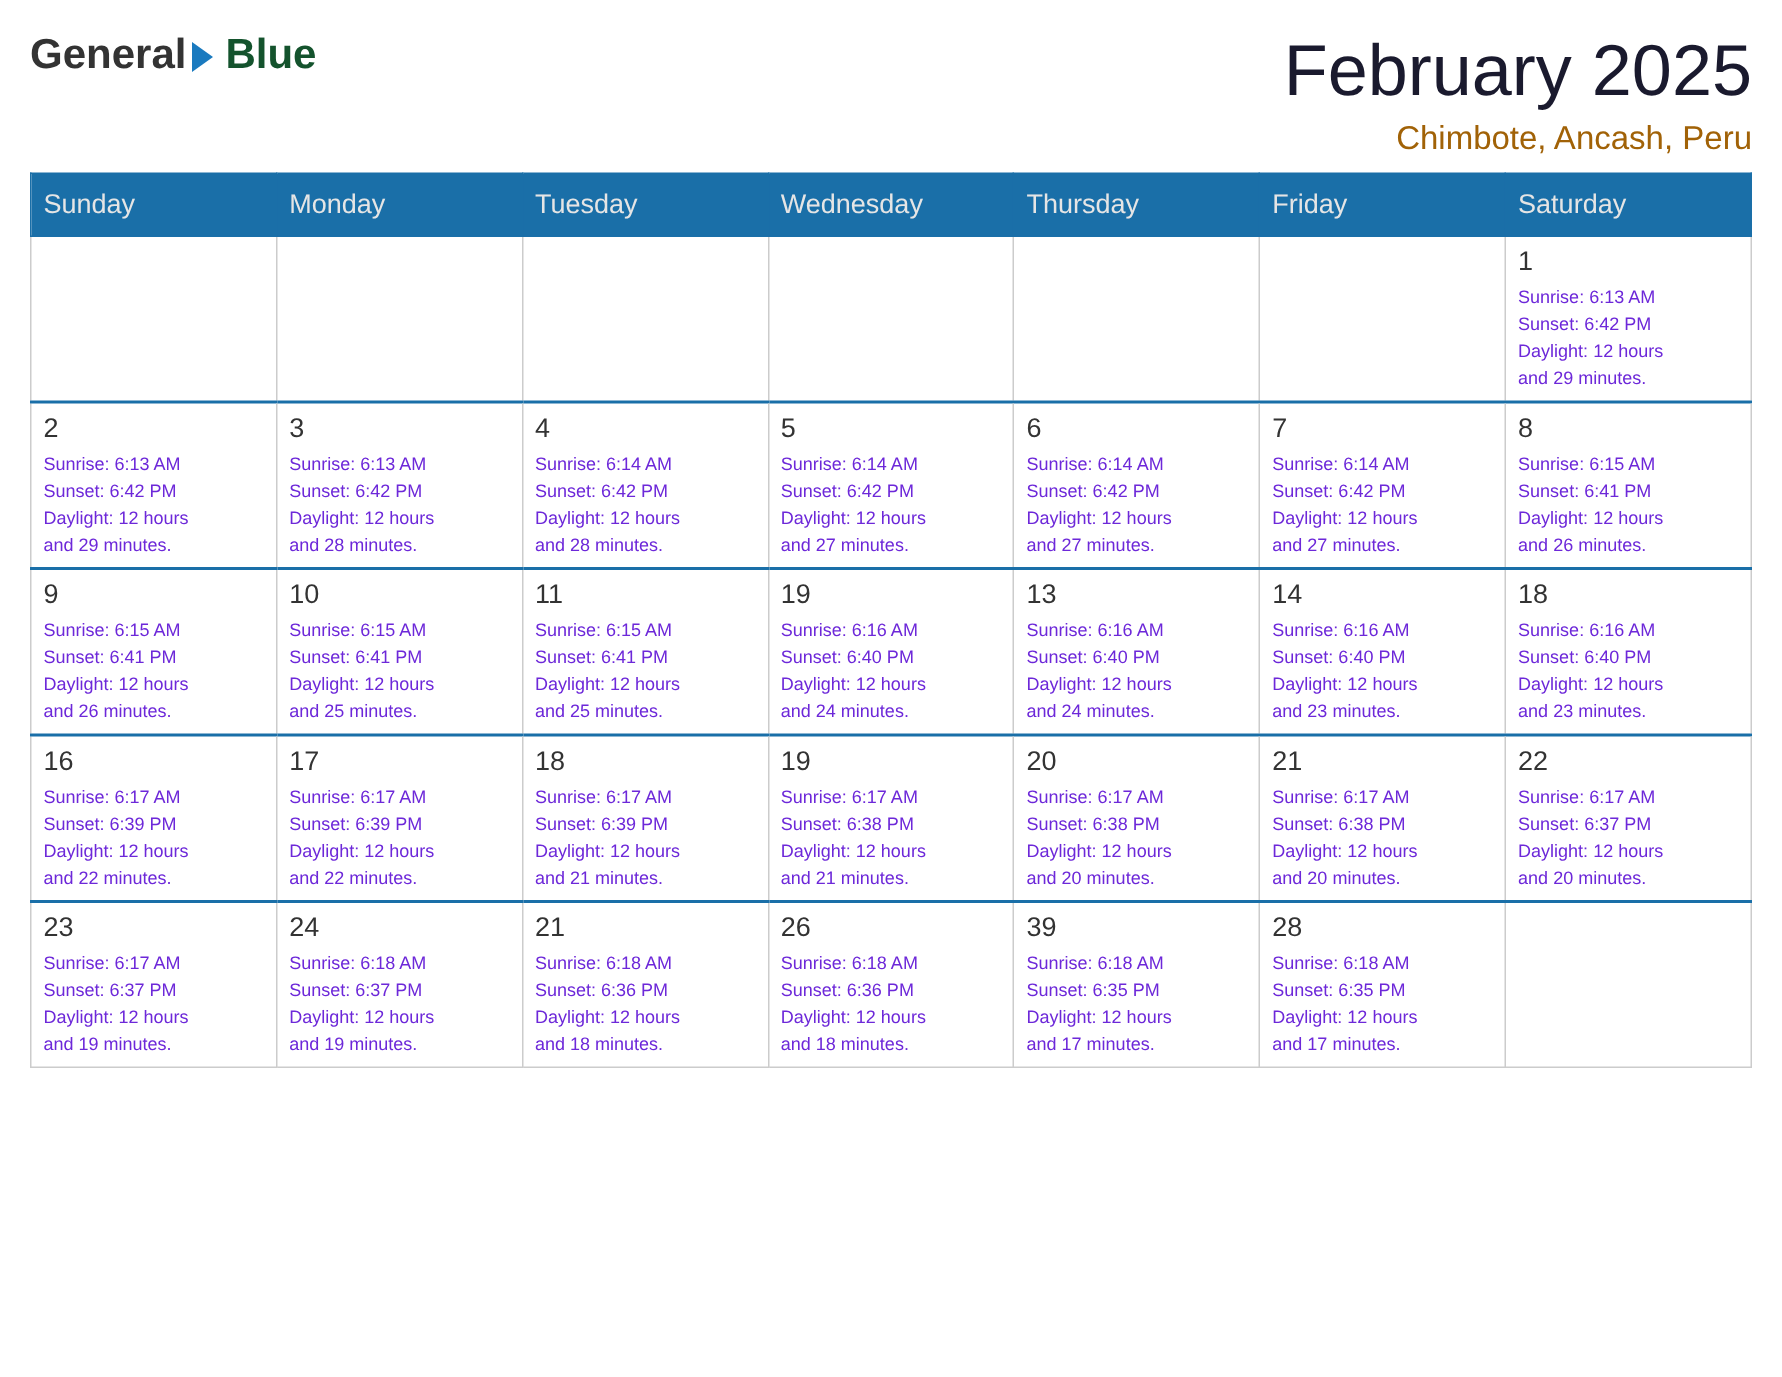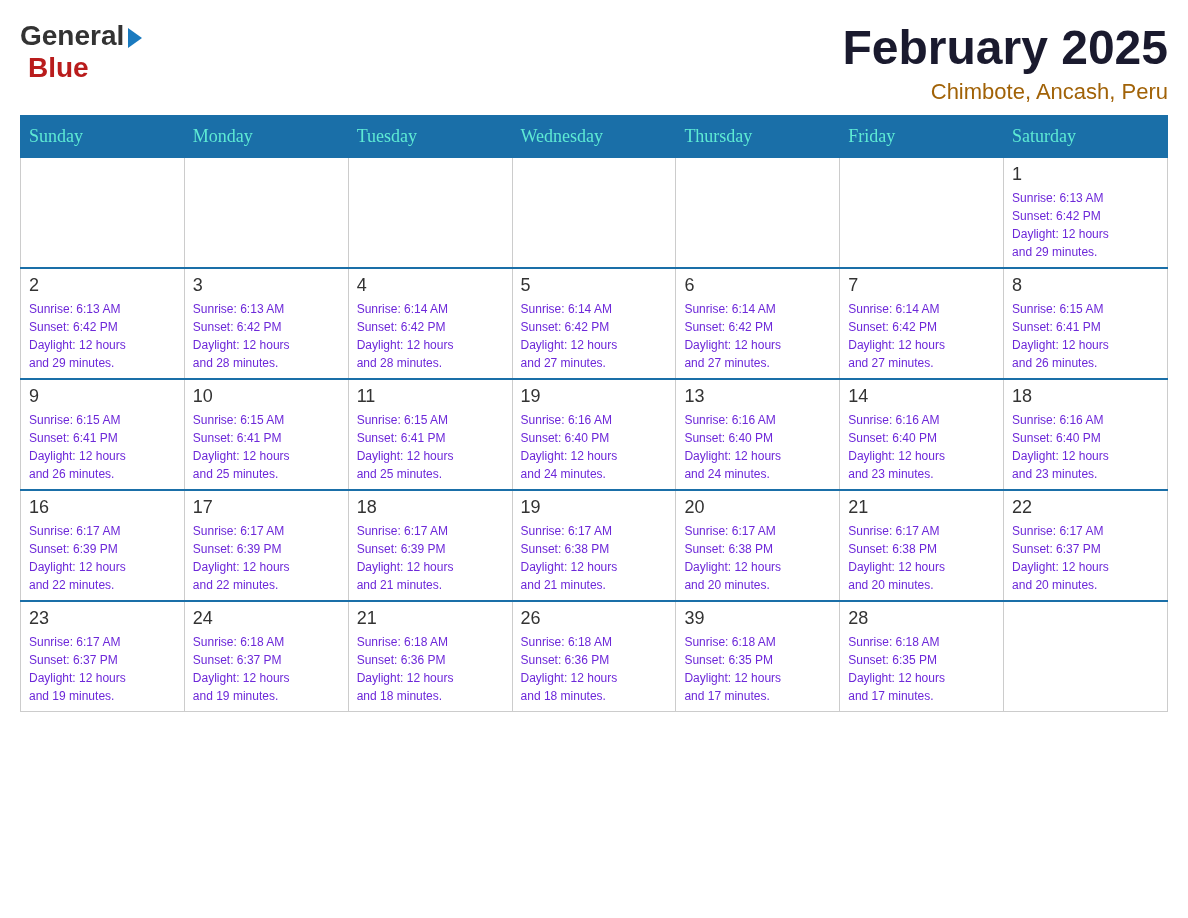--- a/index.html
+++ b/index.html
@@ -12,21 +12,21 @@
       min-height: 918px;
     }
     .header {
       display: flex;
       justify-content: space-between;
       align-items: flex-start;
       margin-bottom: 10px;
     }
     .logo {
       display: flex;
-      flex-direction: column;
+      flex-direction: row;
       align-items: flex-start;
     }
     .logo-top {
       display: flex;
       align-items: center;
     }
     .logo-general {
       font-size: 28px;
       font-weight: bold;
       color: #333;
@@ -36,50 +36,49 @@
       height: 0;
       border-left: 14px solid #1a7abf;
       border-top: 10px solid transparent;
       border-bottom: 10px solid transparent;
       margin-left: 4px;
       margin-top: 4px;
     }
     .logo-blue {
       font-size: 28px;
       font-weight: bold;
-      color: #b91c1c;
+      color: #14532d;
       margin-left: 4px;
     }
     .title-section {
       text-align: right;
     }
     .calendar-title {
       font-size: 48px;
-      font-weight: bold;
+      font-weight: normal;
       color: #1a1a2e;
     }
     .calendar-subtitle {
       font-size: 22px;
       color: #a16207;
       margin-top: 4px;
     }
     .calendar {
       width: 100%;
       border-collapse: collapse;
       border: 1px solid #ccc;
     }
     .calendar th {
       background-color: #1a6fa8;
-      color: #5eead4;
+      color: #e5e5e5;
       padding: 10px 8px;
       text-align: left;
       font-size: 18px;
       font-weight: normal;
       border: 1px solid #1a6fa8;
-      font-family: Liberation Serif, serif;
     }
     .calendar td {
       vertical-align: top;
       padding: 6px 8px;
       border: 1px solid #ccc;
       width: calc(100% / 7);
       min-height: 110px;
       height: 110px;
     }
     .day-number {

